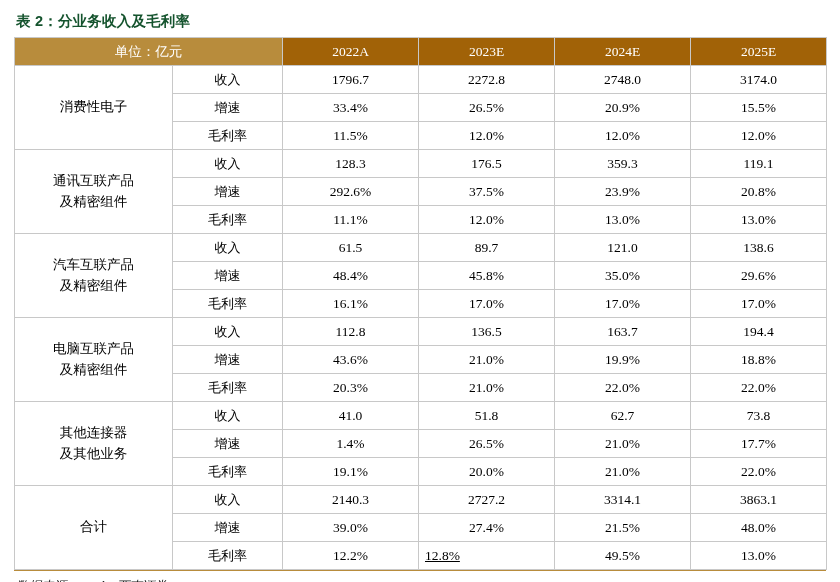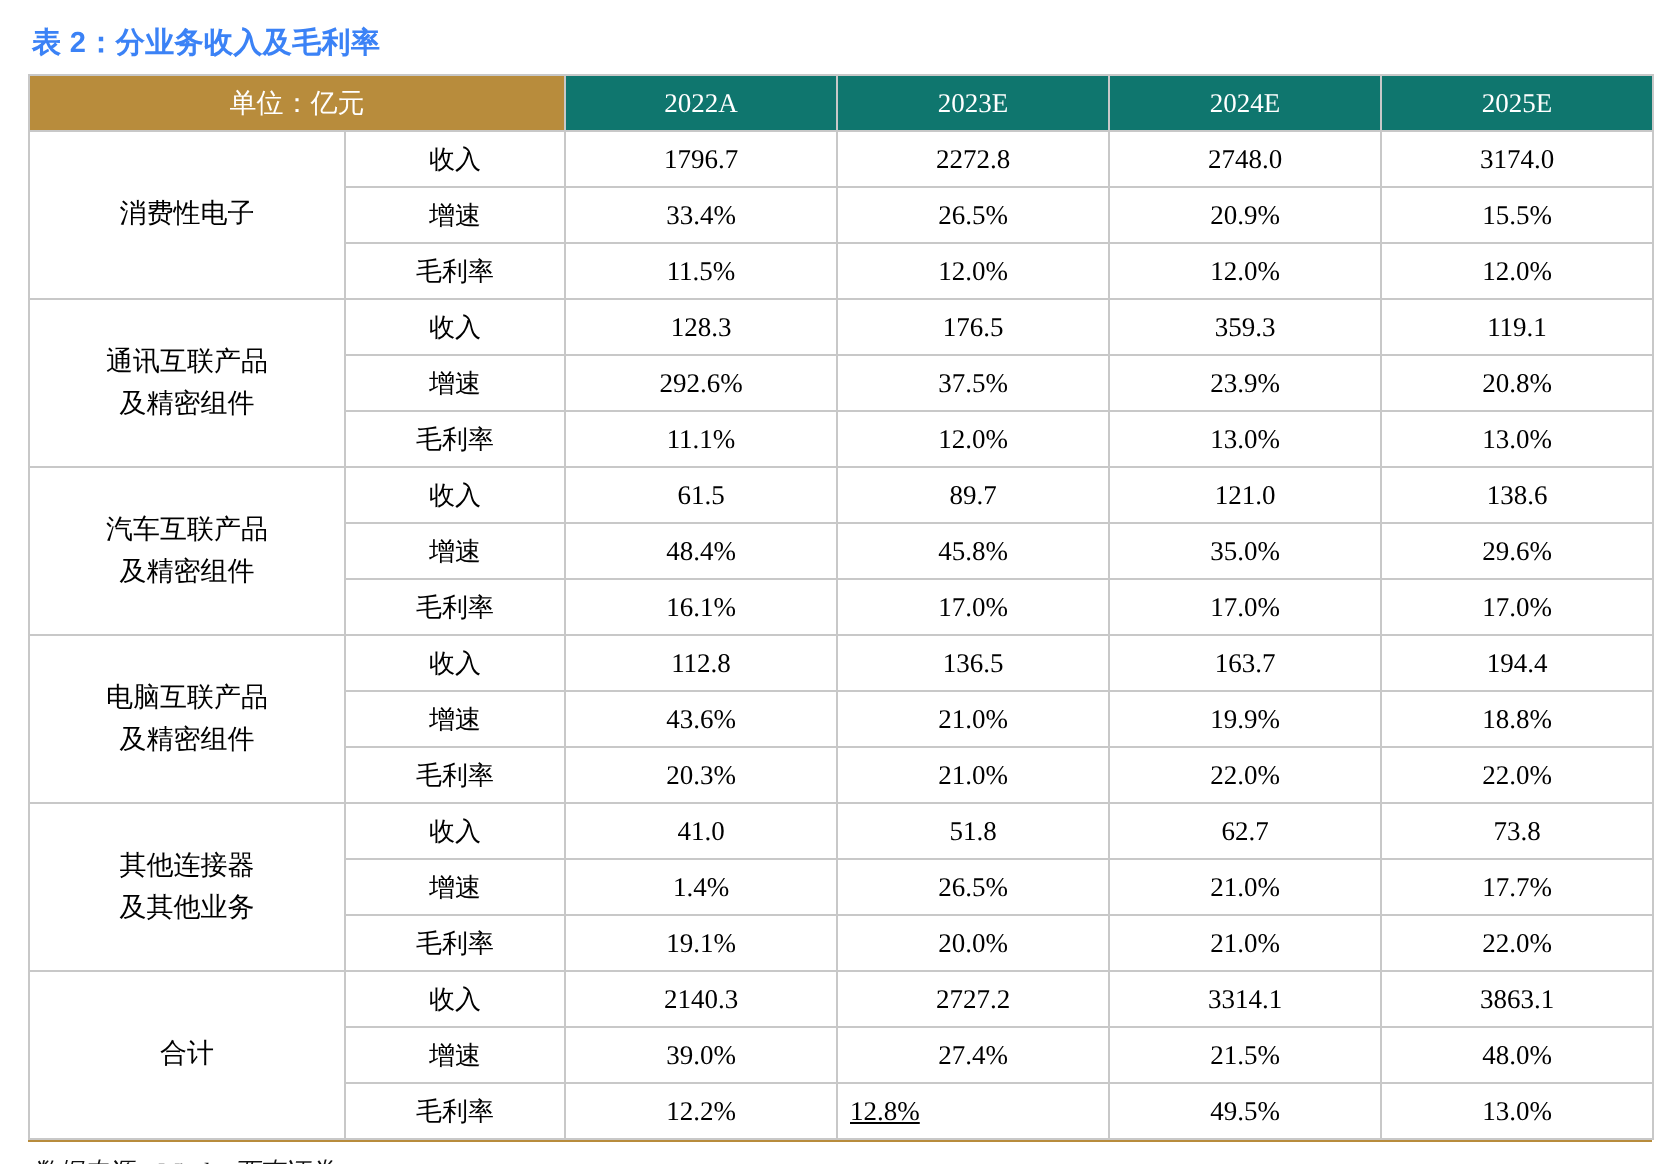--- a/index.html
+++ b/index.html
@@ -30,41 +30,41 @@
     overflow: hidden;
     font-size: 13.5px;
     color: #2b2b2b;
     white-space: nowrap;
     font-family: "Liberation Serif", serif;
   }
   .table-title {
     font-size: 14.5px;
     font-weight: bold;
     font-family: "Liberation Sans", sans-serif;
-    color: #3b82f6;
+    color: #14532d;
     margin: 12px 0 6px 2px;
     letter-spacing: 0.2px;
   }
   table.data {
     border-collapse: collapse;
     width: 812px;
     table-layout: fixed;
     font-size: 13px;
   }
   table.data td, table.data th {
     border: 1px solid #c8c8c8;
     padding: 0;
     height: 27px;
     text-align: center;
     vertical-align: middle;
     font-weight: normal;
     font-family: "Liberation Serif", serif;
   }
   thead th {
-    background: #0f766e;
+    background: #a16207;
     color: #ffffff;
     font-weight: bold;
     font-size: 13.5px;
     border: 1px solid #b88c3c;
     font-family: "Liberation Sans", sans-serif;
     height: 26px;
   }
   thead th.unit-col {
     background: #b88c3c;
   }

